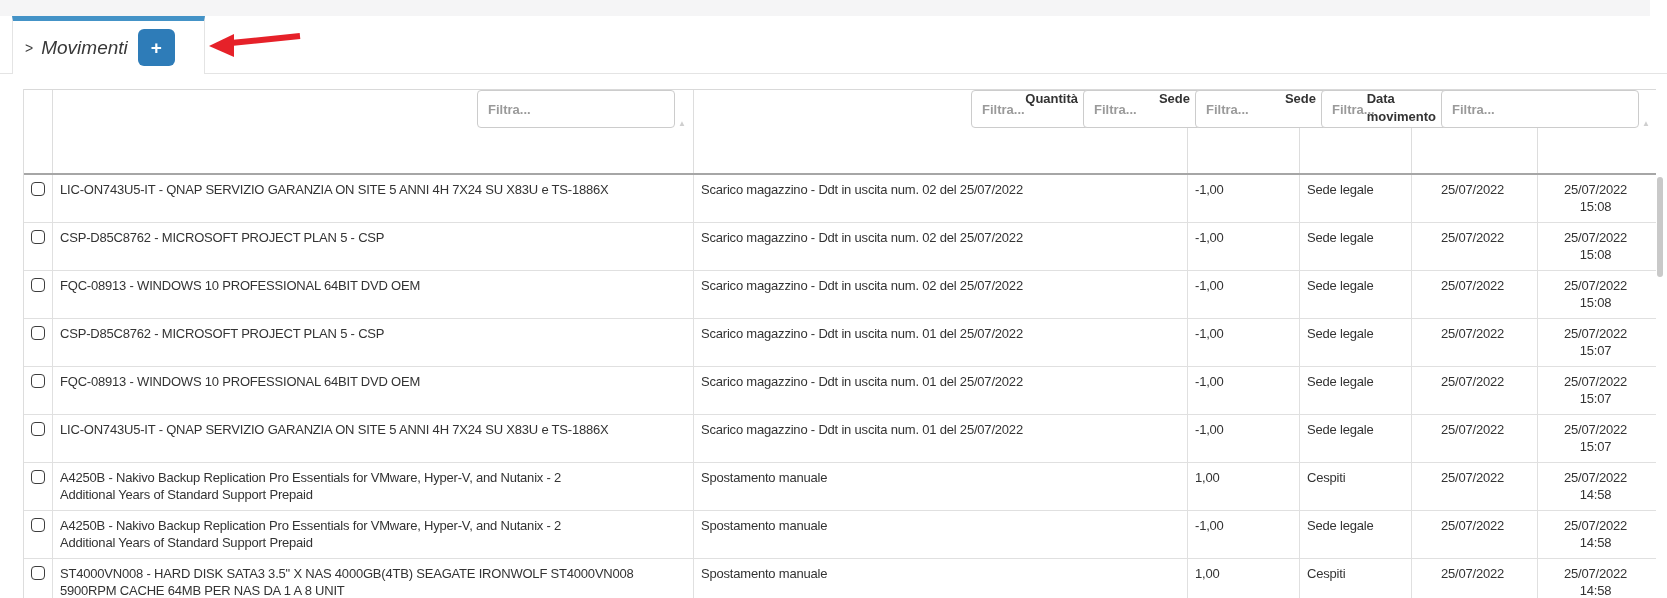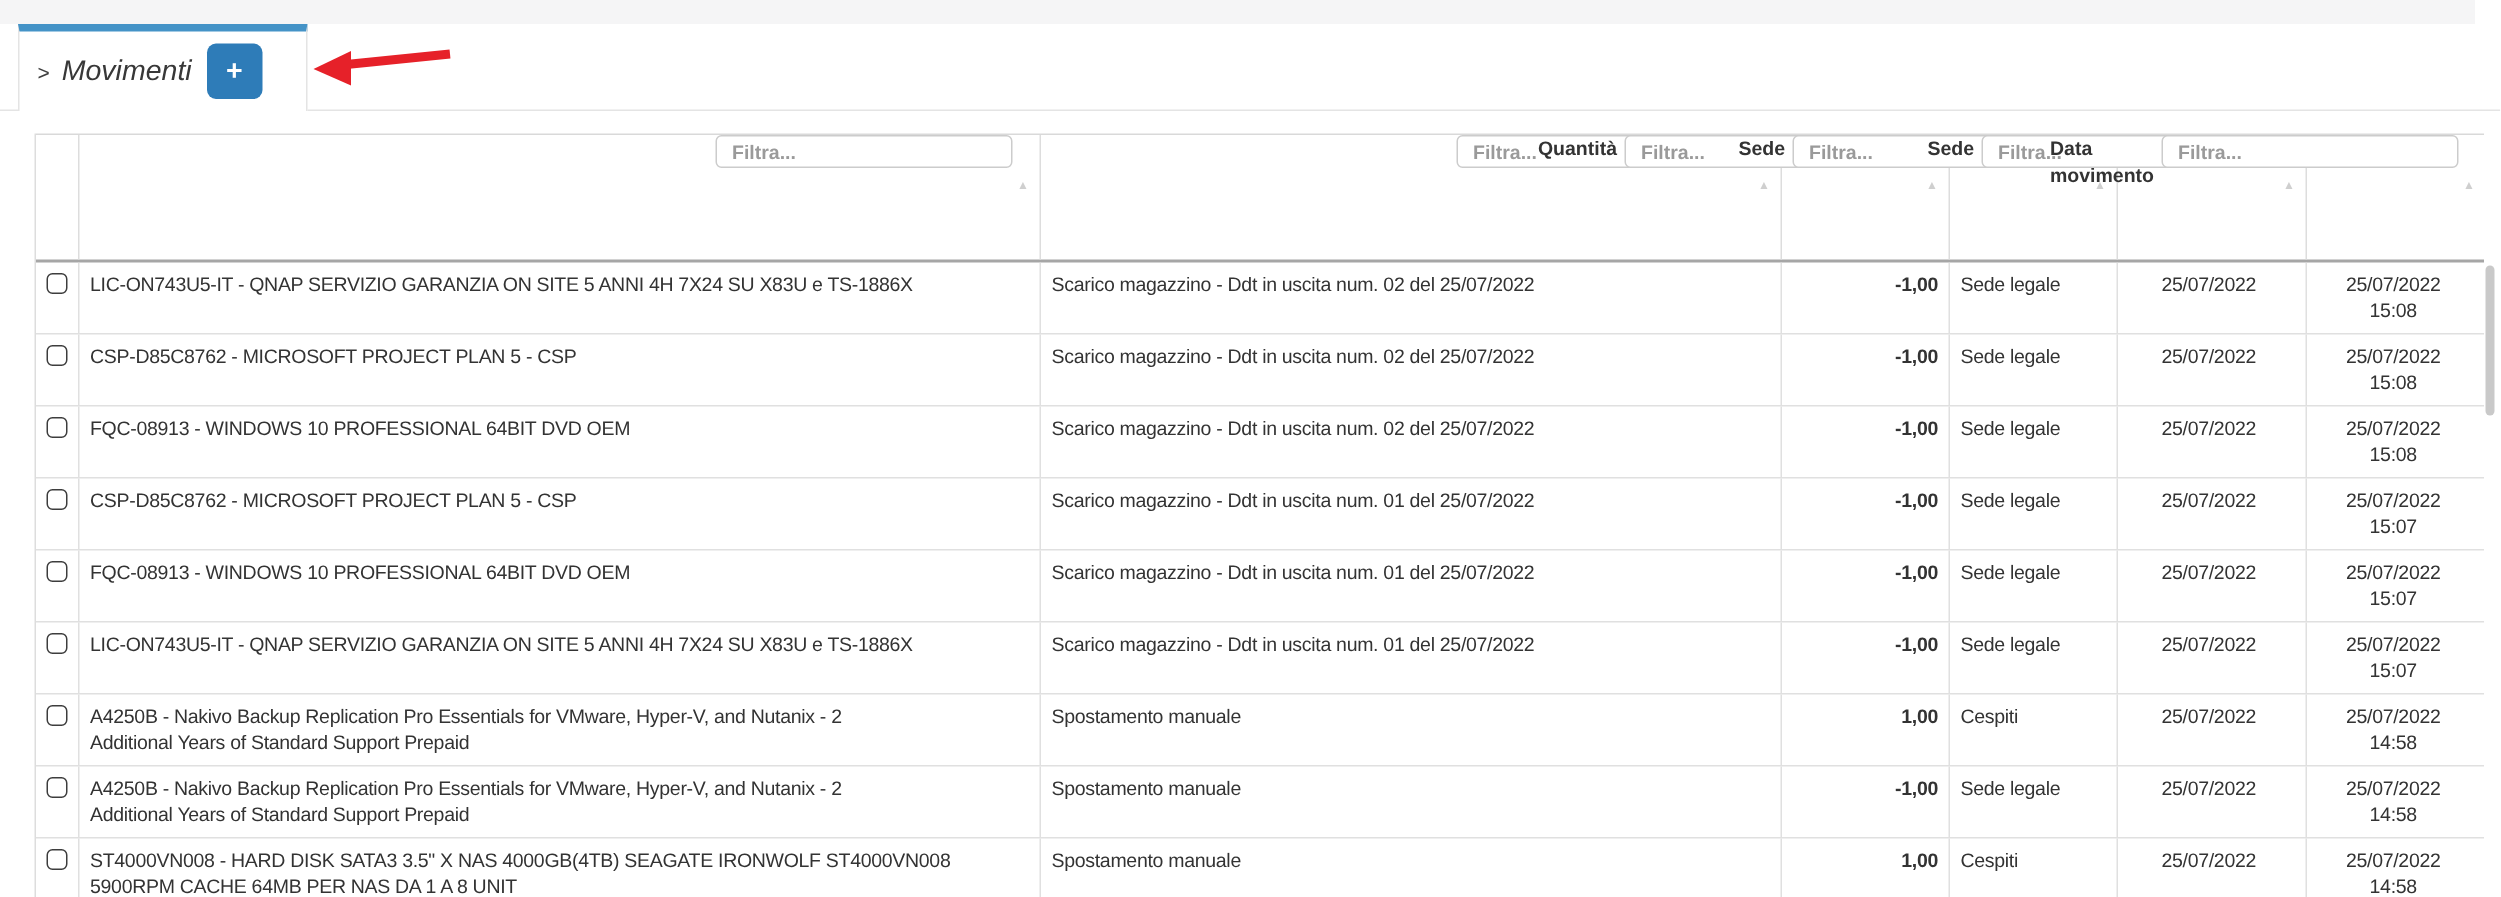--- a/index.html
+++ b/index.html
@@ -28,33 +28,33 @@
   
   .dtable { position:absolute; left:23px; top:89px; width:1633px; border-left:1px solid #ddd; background:#fff; }
   .gridrow { display:grid; grid-template-columns:29px 641px 494px 112px 112px 126px 119px; }
 
   .thead { border-top:1px solid #d9d9d9; border-bottom:2px solid #a6a6a6; height:86px; }
   .hcell { position:relative; border-right:1px solid #ddd; display:flex; flex-direction:row; justify-content:flex-end; }
   .hcell:last-child { border-right:none; }
   .hlabel { font-size:13px; font-weight:bold; color:#333; line-height:18px; margin:0 0 3px 6px; }
   .hcell.c6 .hlabel { max-width:85px; }
   .sorticon { position:absolute; right:7px; bottom:45px; font-size:8px; color:#cfcfcf; line-height:8px; }
-  .finput { height:22px; margin:0 18px 8px 5px; border:1px solid #ccc; border-radius:4px; padding:0 10px;
+  .finput { height:38px; margin:0 18px 8px 5px; border:1px solid #ccc; border-radius:4px; padding:0 10px;
             font-size:13px; font-family:"Liberation Sans", sans-serif; color:#444; outline:none; }
   .finput::placeholder { color:#9a9a9a; font-weight:600; opacity:1; }
 
   .tbody { height:423px; overflow:hidden; }
   .trow { border-bottom:1px solid #e0e0e0; height:48px; }
   .bcell { border-right:1px solid #e0e0e0; font-size:13px; letter-spacing:-0.2px; color:#333;
            line-height:17px; padding:6px 6px 0 7px; overflow:hidden; }
   .gridrow .bcell:last-child { border-right:none; }
   .cell-check { display:flex; justify-content:center; padding:7px 0 0 0; }
   .cbox { width:14px; height:14px; border:1.5px solid #3d3d3d; border-radius:4px; background:#fff; cursor:pointer; }
   .cell-articolo { white-space:pre-line; padding-right:4px; }
-  .cell-qta { text-align:right; padding-right:7px;font-weight:bold; }
+  .cell-qta { padding-right:19px; }
   .cell-date, .cell-datemov { text-align:center; padding-left:2px; padding-right:6px; }
 
   
   .sb-thumb { position:absolute; left:1657px; top:177px; width:6px; height:100px; background:#c9c9c9; border-radius:3px; }
 </style>
 </head>
 <body>
 
 <div id="screen">
 

